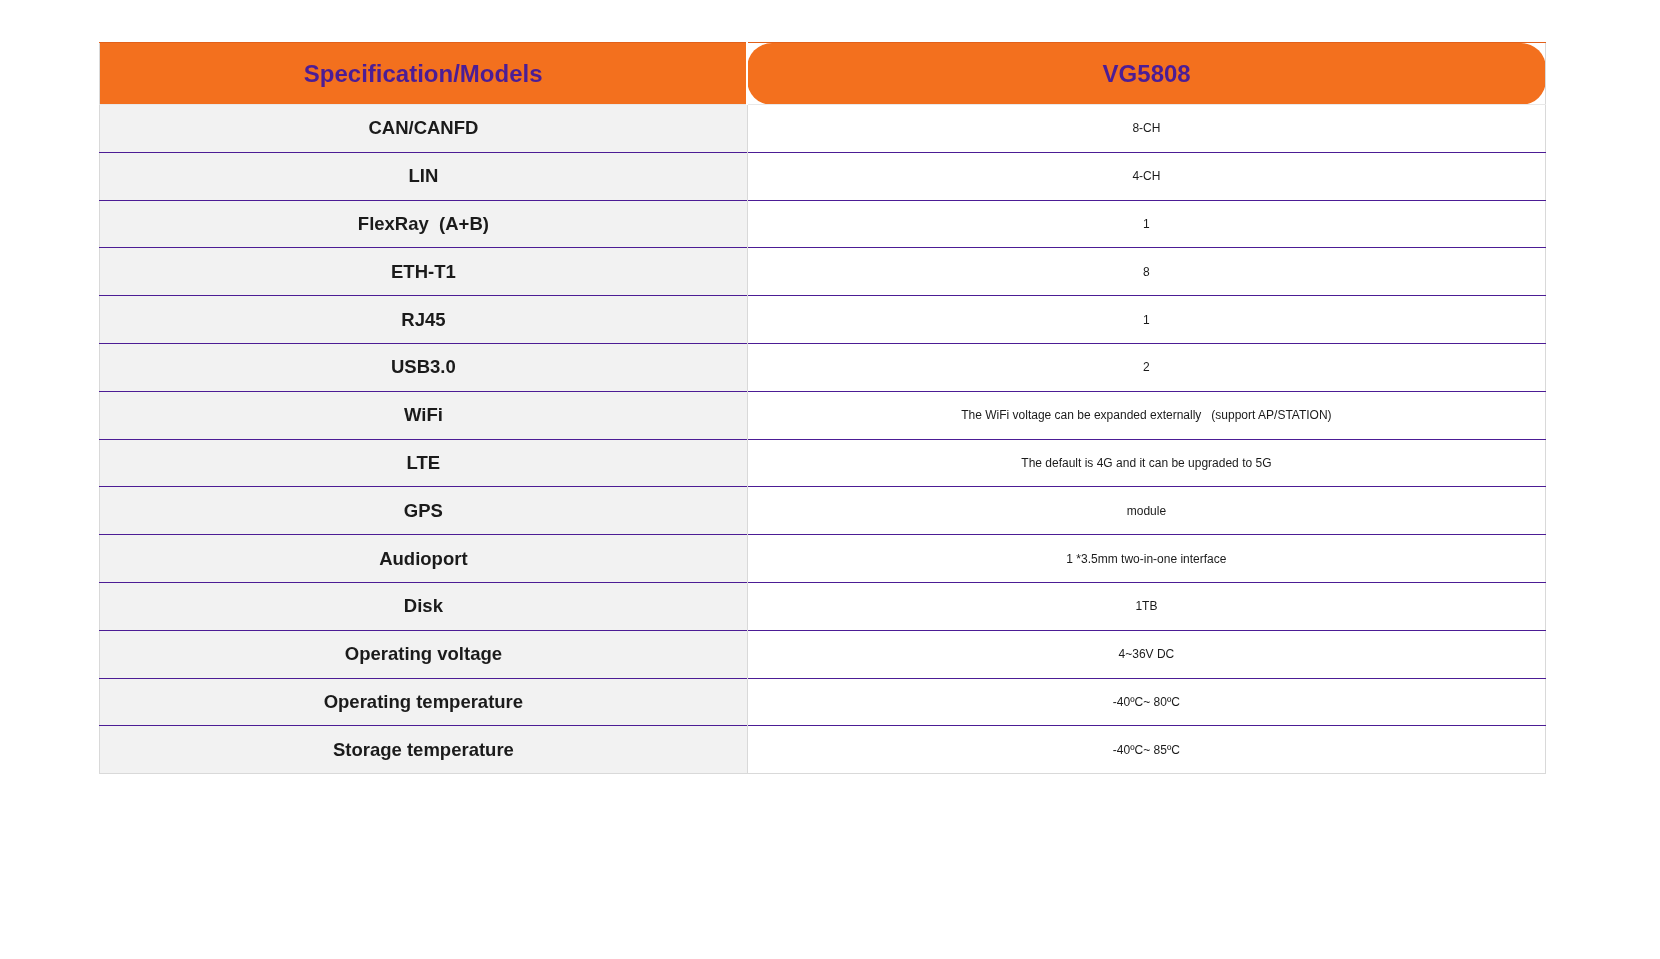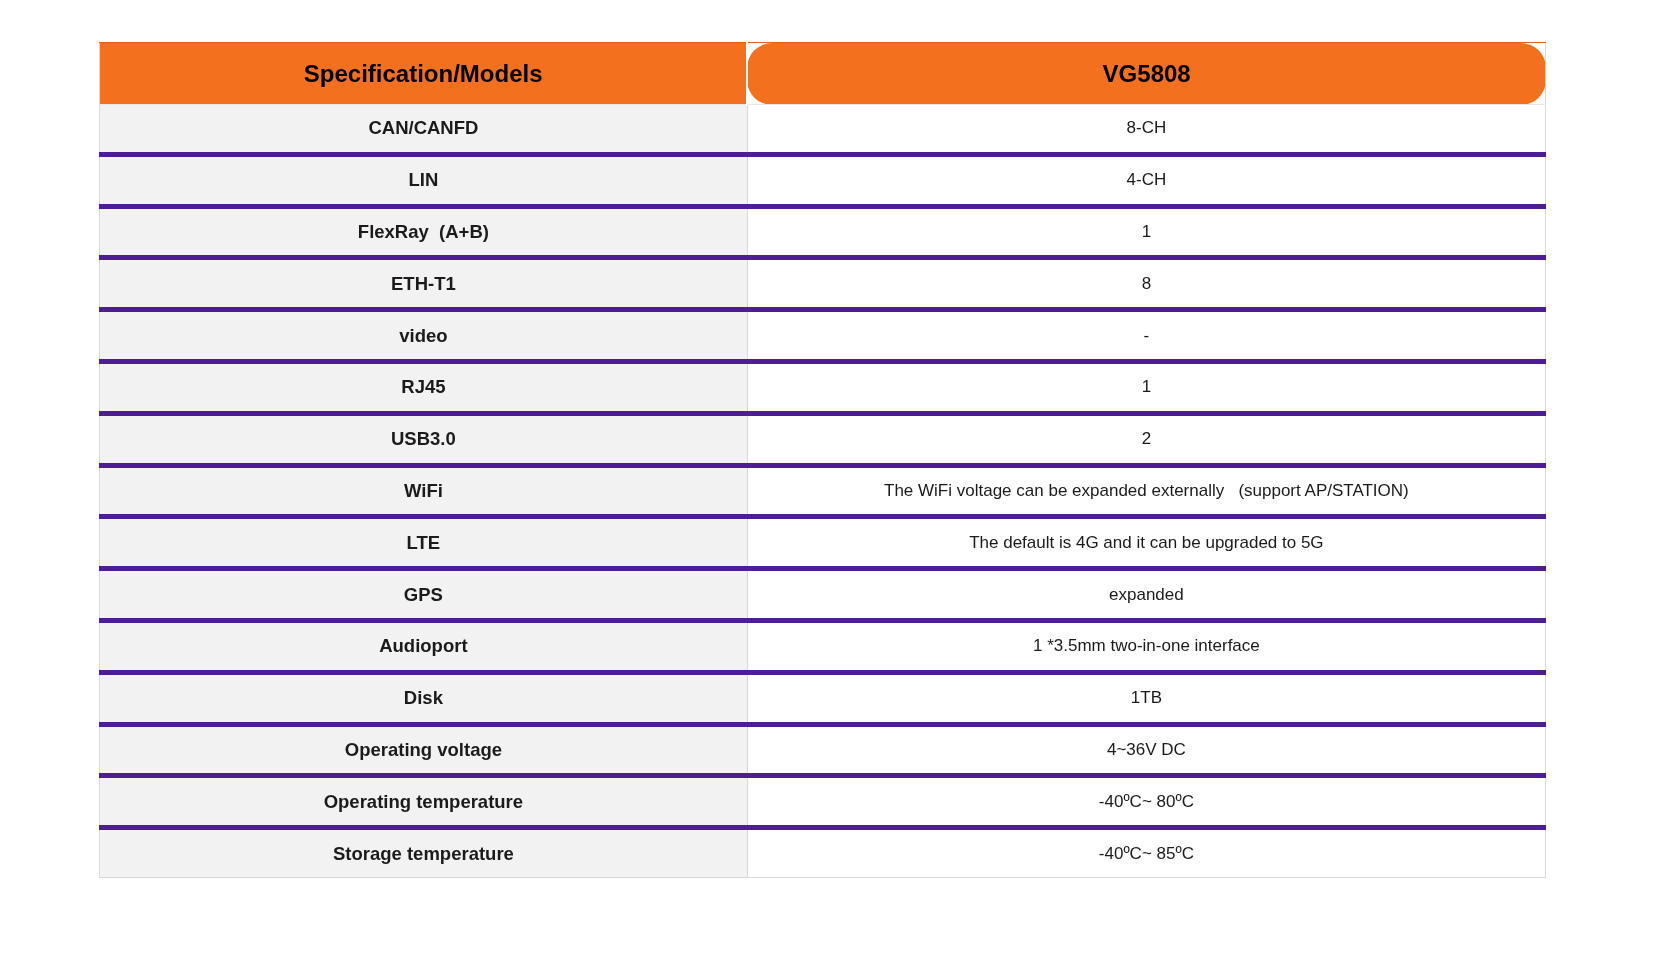--- a/index.html
+++ b/index.html
@@ -28,55 +28,55 @@
     border-collapse: collapse;
     table-layout: fixed;
     width: 100%;
     border: 1px solid #d9d9d9;
   }
   col.c-label { width: 44.8%; }
   col.c-value { width: 55.2%; }
 
   thead th {
     background: #f3701e;
-    color: #000000;
+    color: #4c1d95;
     font-weight: bold;
     font-size: 24px;
     height: 61px;
     text-align: center;
     vertical-align: middle;
     padding: 0 8px;
     border-top: 1px solid #e2601a;
     border-bottom: 1px solid #e8e8e8;
   }
   thead th + th {
     border-left: 2px solid #ffffff;
     border-radius: 25px;
   }
 
   tbody td {
     height: 46.8px;
     text-align: center;
     vertical-align: middle;
     padding: 0 10px;
-    border-top: 5px solid #4c1d95;
+    border-top: 1px solid #4c1d95;
     color: #1b1b1b;
     white-space: pre-wrap;
   }
   tbody tr:first-child td { border-top: none; text-align: center; }
   tbody td.label-cell {
     background: #f2f2f2;
     font-weight: bold;
     font-size: 18.5px;
     border-right: 1px solid #d9d9d9;
   }
   tbody td.value-cell {
     background: #ffffff;
     font-weight: normal;
-    font-size: 17px;
+    font-size: 12px;
   }
 </style>
 </head>
 <body>
 
 <div class="page">
   <div class="table-wrap">
     <table class="spec-table">
       <colgroup>
         <col class="c-label">
@@ -100,42 +100,38 @@
           </tr>
           <tr>
             <td class="label-cell">FlexRay  (A+B)</td>
             <td class="value-cell">1</td>
           </tr>
           <tr>
             <td class="label-cell">ETH-T1</td>
             <td class="value-cell">8</td>
           </tr>
           <tr>
-            <td class="label-cell">video</td>
-            <td class="value-cell">-</td>
-          </tr>
-          <tr>
             <td class="label-cell">RJ45</td>
             <td class="value-cell">1</td>
           </tr>
           <tr>
             <td class="label-cell">USB3.0</td>
             <td class="value-cell">2</td>
           </tr>
           <tr>
             <td class="label-cell">WiFi</td>
             <td class="value-cell">The WiFi voltage can be expanded externally   (support AP/STATION)</td>
           </tr>
           <tr>
             <td class="label-cell">LTE</td>
             <td class="value-cell">The default is 4G and it can be upgraded to 5G</td>
           </tr>
           <tr>
             <td class="label-cell">GPS</td>
-            <td class="value-cell">expanded</td>
+            <td class="value-cell">module</td>
           </tr>
           <tr>
             <td class="label-cell">Audioport</td>
             <td class="value-cell">1 *3.5mm two-in-one interface</td>
           </tr>
           <tr>
             <td class="label-cell">Disk</td>
             <td class="value-cell">1TB</td>
           </tr>
           <tr>

